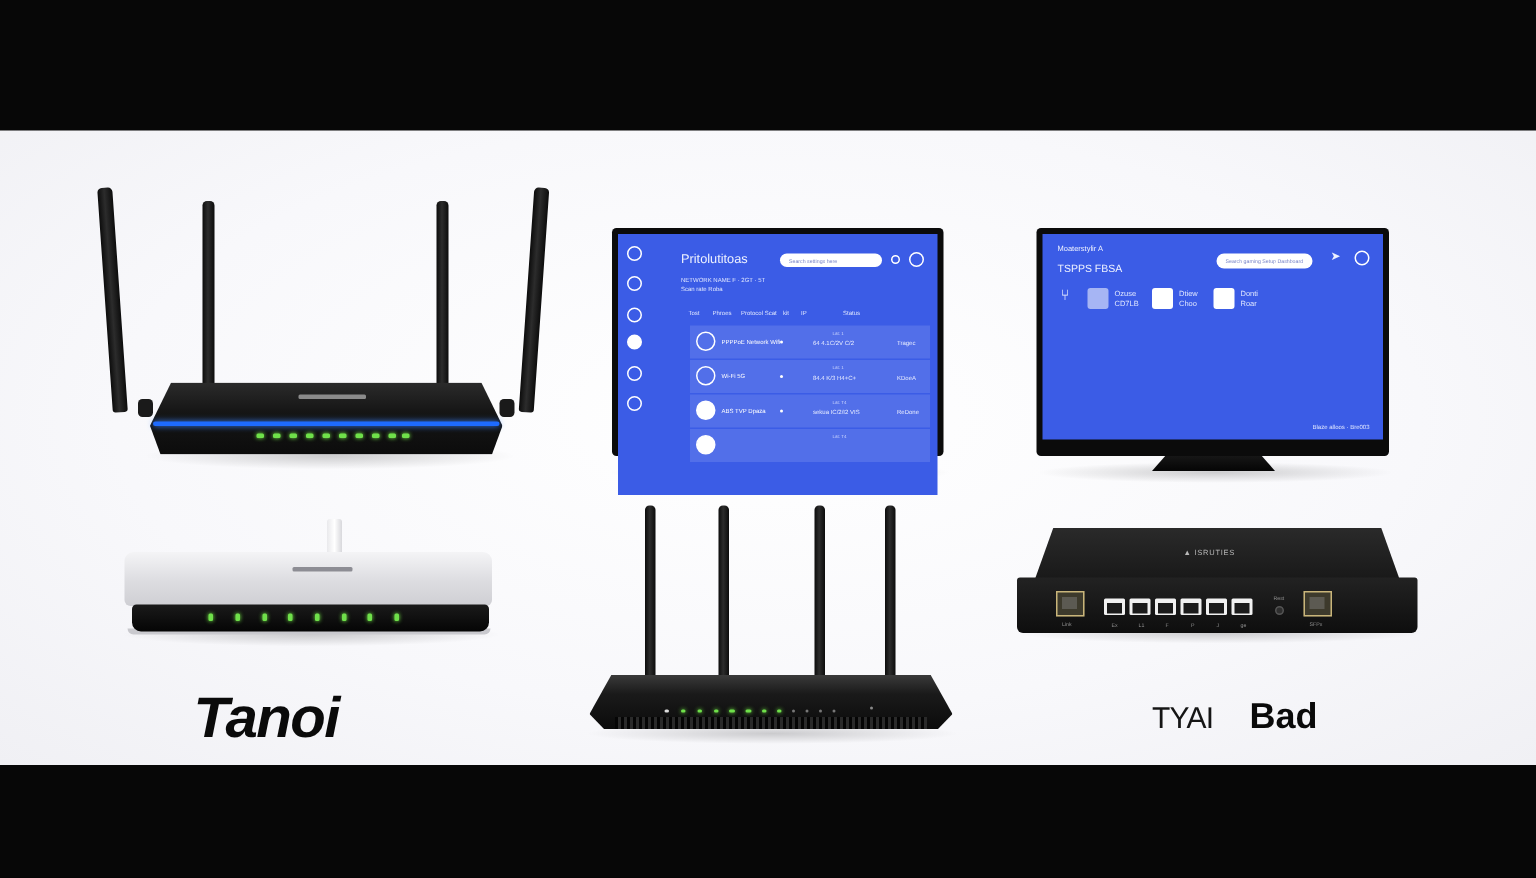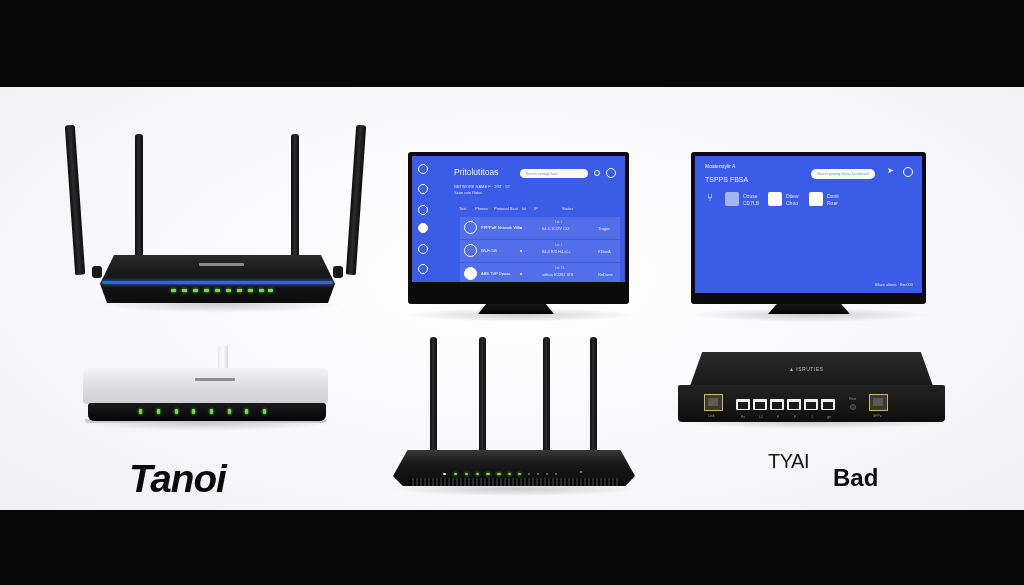--- a/index.html
+++ b/index.html
@@ -62,21 +62,21 @@
   .port { position: absolute; width: 14px; height: 11px; background: #f1f1f1; border-radius: 1px; }
   .port::after { content: ""; position: absolute; left: 2px; top: 3px; width: 10px; height: 7px; background: #1b1b1b; }
   .sfp { position: absolute; width: 19px; height: 17px; background: #3d3a2c; border: 1.5px solid #c9b57a; }
   .sfp::after { content: ""; position: absolute; left: 3px; top: 3px; width: 10px; height: 8px; background: #5c5a52; }
   .reset { position: absolute; width: 6px; height: 6px; border-radius: 50%; background: #2e2e2e; border: 1px solid #555; }
   .plabel { position: absolute; font-size: 3.5px; color: #8f8f8f; white-space: nowrap; }
   .sw-brand { position: absolute; left: 789px; top: 366px; font-size: 5px; color: #b9b9b9; letter-spacing: 0.5px; white-space: nowrap; }
 
   
   .logo-tanoi { position: absolute; left: 130px; top: 460px; font-size: 38px; font-weight: 900; font-style: italic; color: #0a0a0a; letter-spacing: -1px; line-height: 1; transform: scaleX(1.02); }
-  .logo-tyai { position: absolute; left: 768px; top: 451px; font-size: 20px; color: #151515; line-height: 1; letter-spacing: -0.5px; }
+  .logo-tyai { position: absolute; left: 768px; top: 469px; font-size: 20px; color: #151515; line-height: 1; letter-spacing: -0.5px; }
   .logo-bad { position: absolute; left: 833px; top: 466px; font-size: 24px; font-weight: bold; color: #0a0a0a; line-height: 1; }
 </style>
 </head>
 <body>
 
 <div class="bar-top"></div>
 
 <div class="stage"></div>
 
 <div>
@@ -99,21 +99,21 @@
   <div class="led" style="left:237px;top:289px;"></div>
   <div class="led" style="left:248px;top:289px;"></div>
   <div class="led" style="left:259px;top:289px;"></div>
   <div class="led" style="left:268px;top:289px;"></div>
 </div>
 
 <div>
   <div class="shadow" style="left:405px;top:308px;width:230px;height:14px;"></div>
   <div class="stand" style="left:478px;top:300px;width:76px;height:14px;"></div>
   <div class="monitor" style="left:408px;top:152px;width:221px;height:152px;">
-    <div class="screen" style="height:126px;">
+    <div class="screen" style="height:174px;">
 
       <div class="sb-icon" style="left:6px;top:8px;"></div>
       <div class="sb-icon" style="left:6px;top:28px;"></div>
       <div class="sb-icon" style="left:6px;top:49px;"></div>
       <div class="sb-icon" style="left:6px;top:67px;background:#fff;"></div>
       <div class="sb-icon" style="left:6px;top:88px;"></div>
       <div class="sb-icon" style="left:6px;top:108px;"></div>
 
       <div class="scr-text" style="left:42px;top:12px;font-size:8.5px;">Pritolutitoas</div>
       <div class="search-pill" style="left:108px;top:13px;width:68px;height:9px;">

